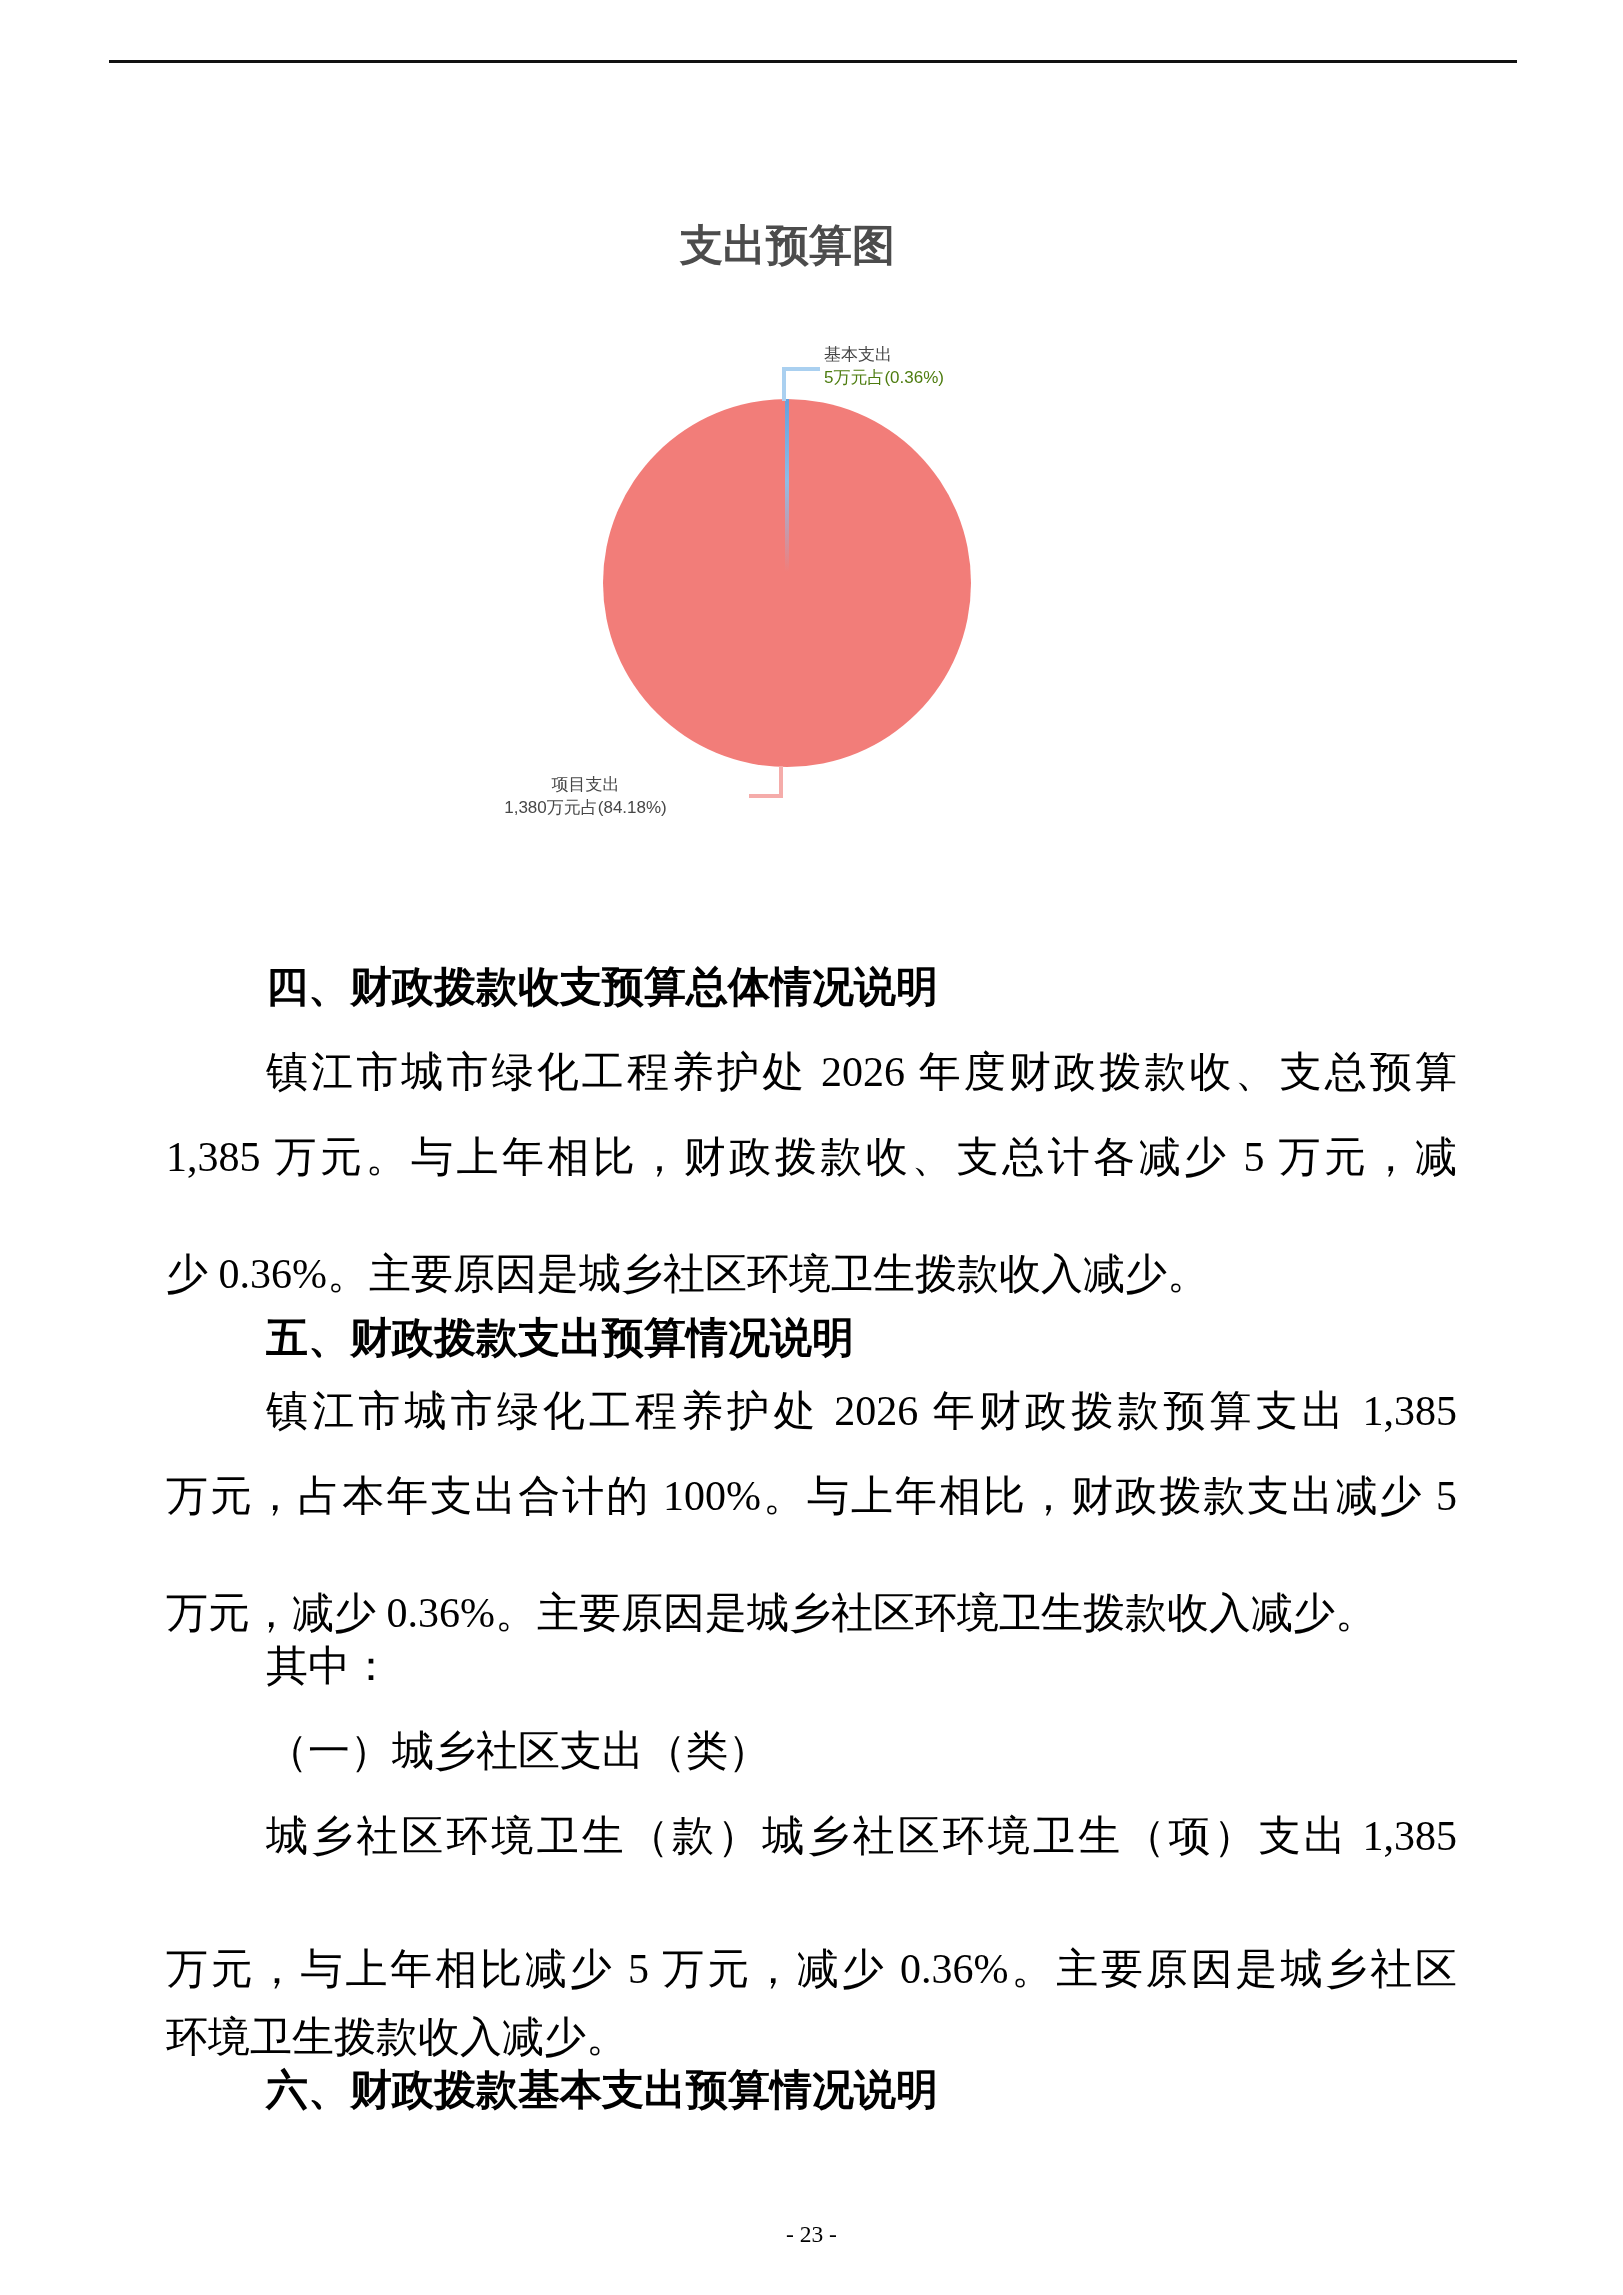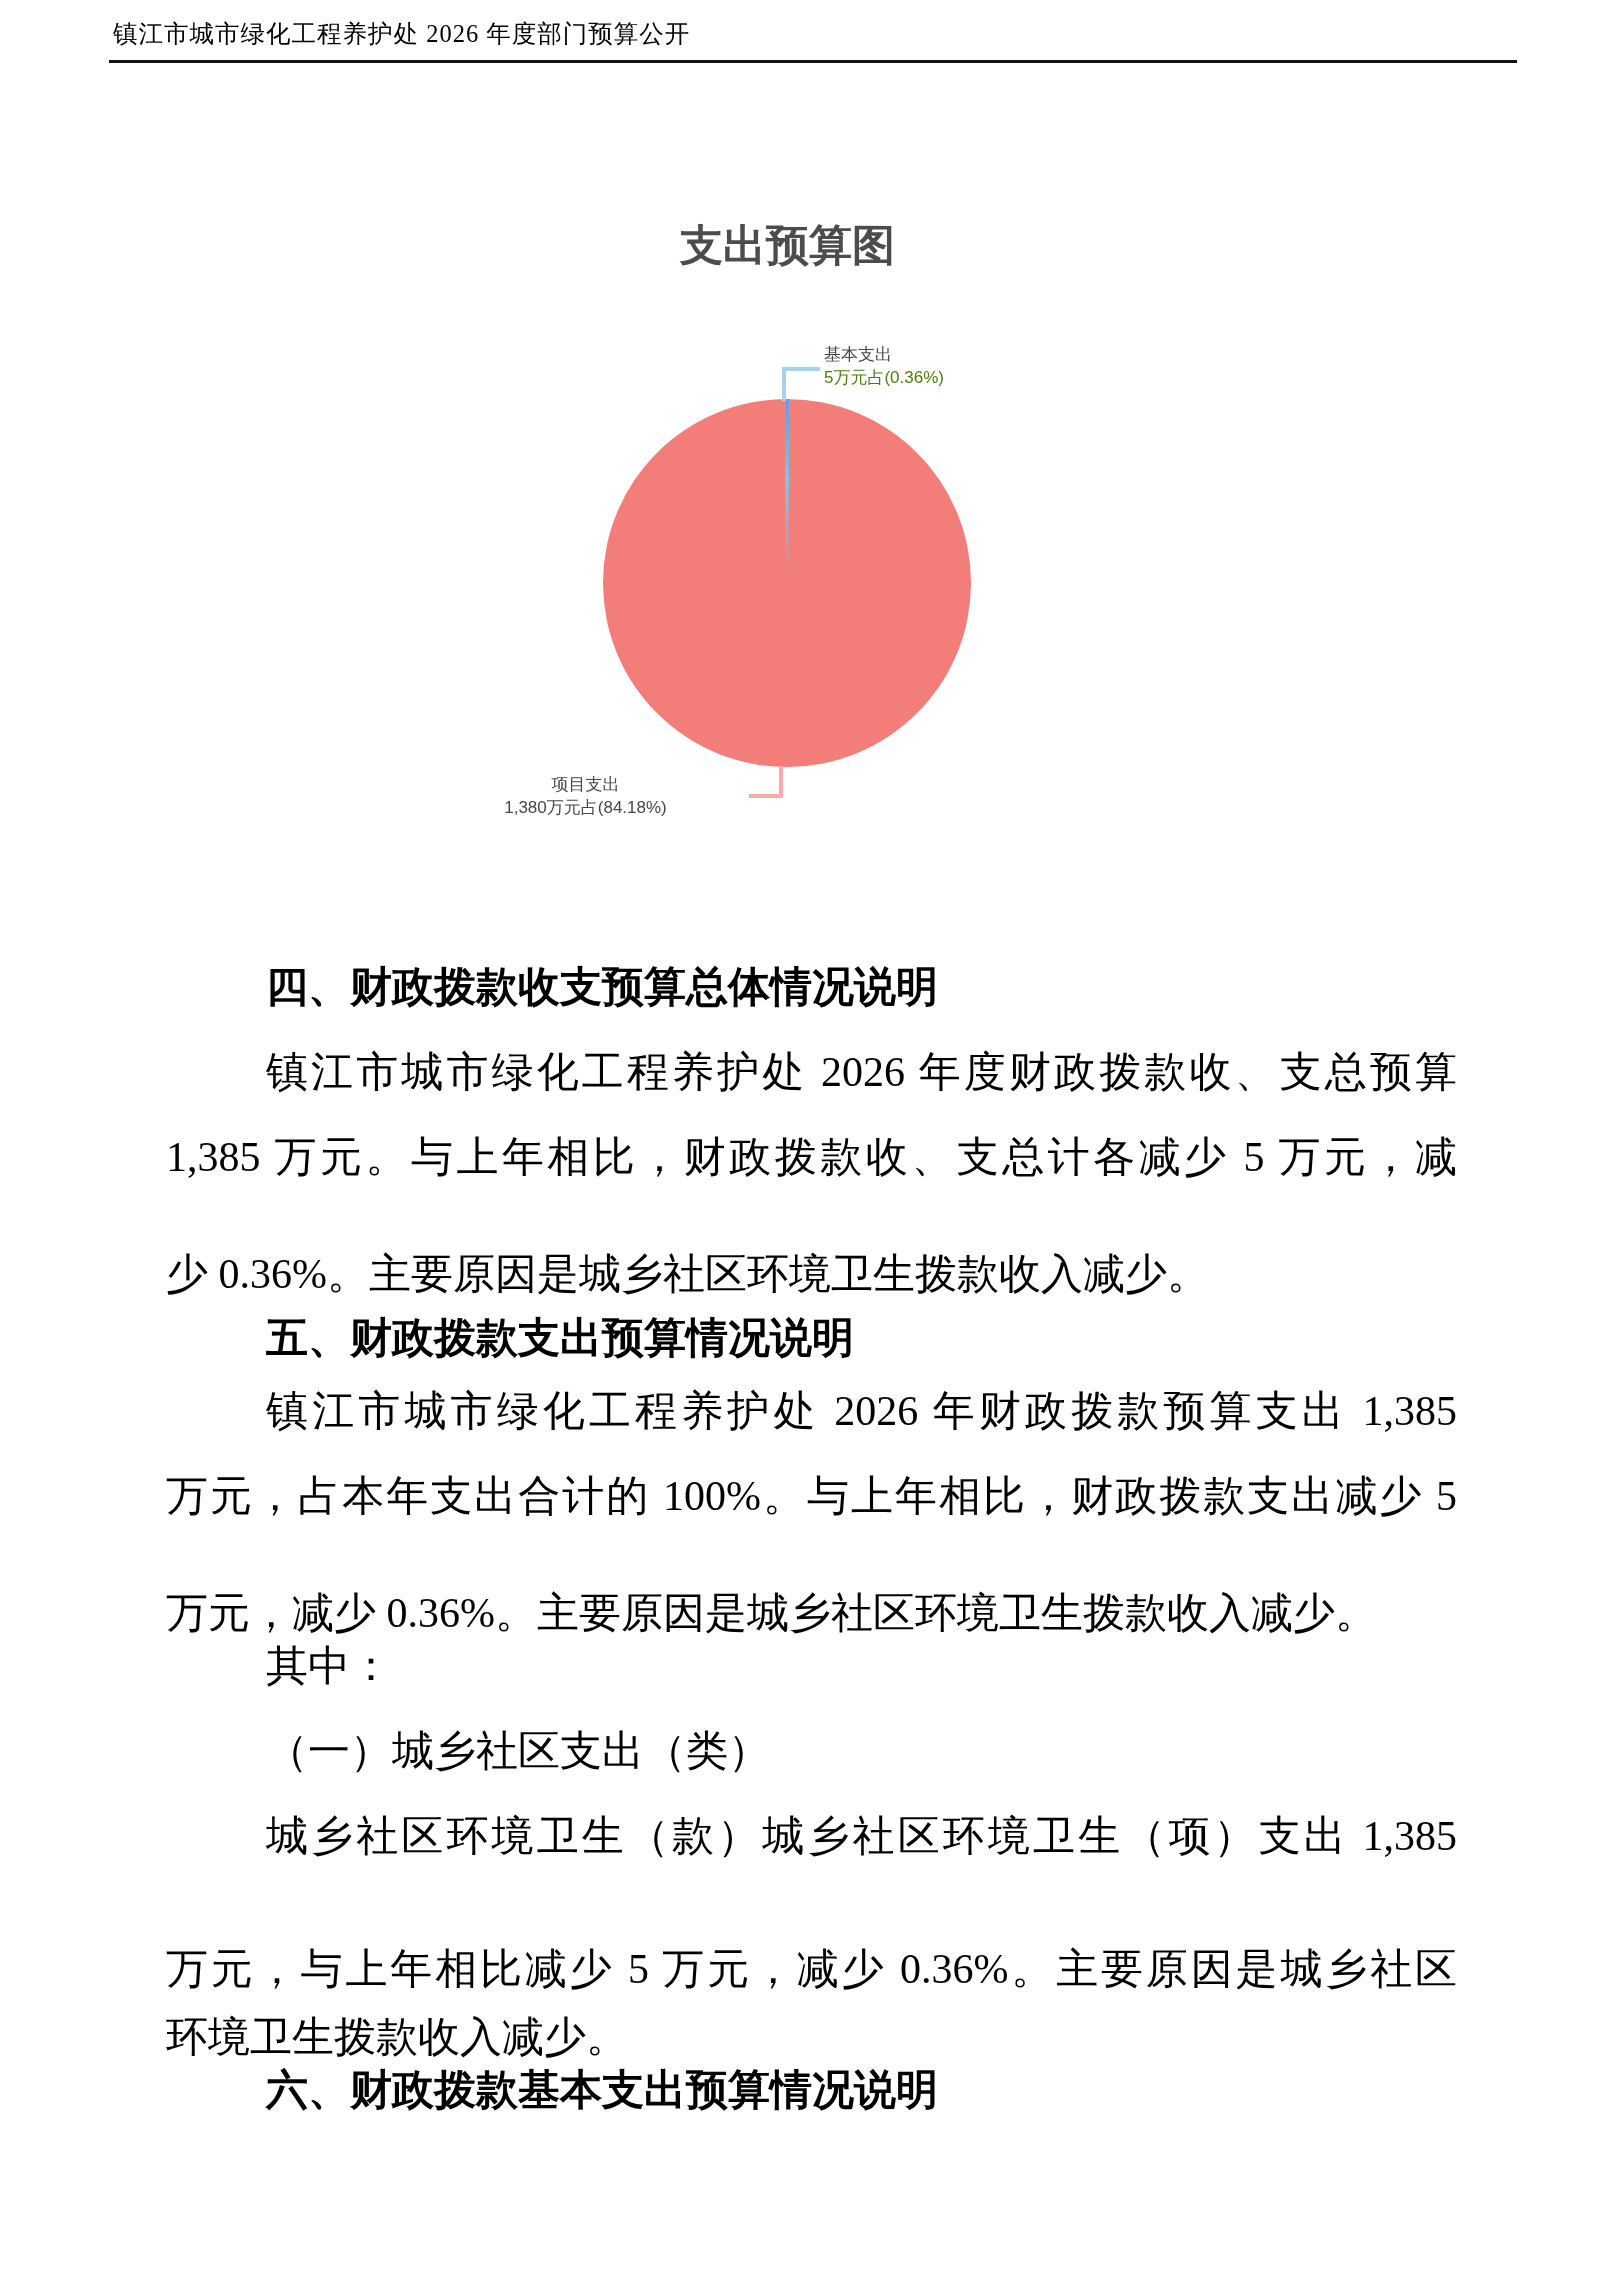--- a/index.html
+++ b/index.html
@@ -29,21 +29,20 @@
   .bline.l{text-indent:0;margin-top:32px;}
   
   .footer{position:absolute;left:0;top:2221px;width:1623px;text-align:center;
           font-size:23.5px;color:#000;}
 </style>
 </head>
 <body>
 
 <div class="page">
 
-  <div class="hdr-title">镇江市城市绿化工程养护处 2026 年度部门预算公开</div>
   <div class="hdr-rule"></div>
 
   <div>
     <div class="chart-title">支出预算图</div>
 
     <div class="pie" style="background: rgb(242, 125, 121);"></div>
     <div class="wedge" style="background: linear-gradient(rgb(100, 160, 220) 0%, rgb(143, 188, 230) 45%, rgba(242, 125, 121, 0) 95%);"></div>
 
     <div class="ldr" style="left: 782px; top: 367px; width: 3.6px; height: 34px; background: rgb(170, 208, 240);"></div>
     <div class="ldr" style="left: 782px; top: 367px; width: 38px; height: 3.6px; background: rgb(170, 208, 240);"></div>
@@ -67,14 +66,15 @@
       <div class="bline j" style="top: 1466px;">万元，占本年支出合计的 100%。与上年相比，财政拨款支出减少 5</div>
       <div class="bline l" style="top: 1551px;">万元，减少 0.36%。主要原因是城乡社区环境卫生拨款收入减少。</div>
       <div class="bline pl" style="top: 1636px;">其中：</div>
       <div class="bline pl" style="top: 1721px;">（一）城乡社区支出（类）</div>
       <div class="bline pj" style="top: 1806px;">城乡社区环境卫生（款）城乡社区环境卫生（项）支出 1,385</div>
       <div class="bline j" style="top: 1891px; margin-top: 48px;">万元，与上年相比减少 5 万元，减少 0.36%。主要原因是城乡社区</div>
       <div class="bline l" style="top: 1975px;">环境卫生拨款收入减少。</div>
       <div class="bline h" style="top: 2060px;">六、财政拨款基本支出预算情况说明</div>
     </main>
 
+  <div class="footer">- 23 -</div>
 </div>
 
 
 </body></html>

